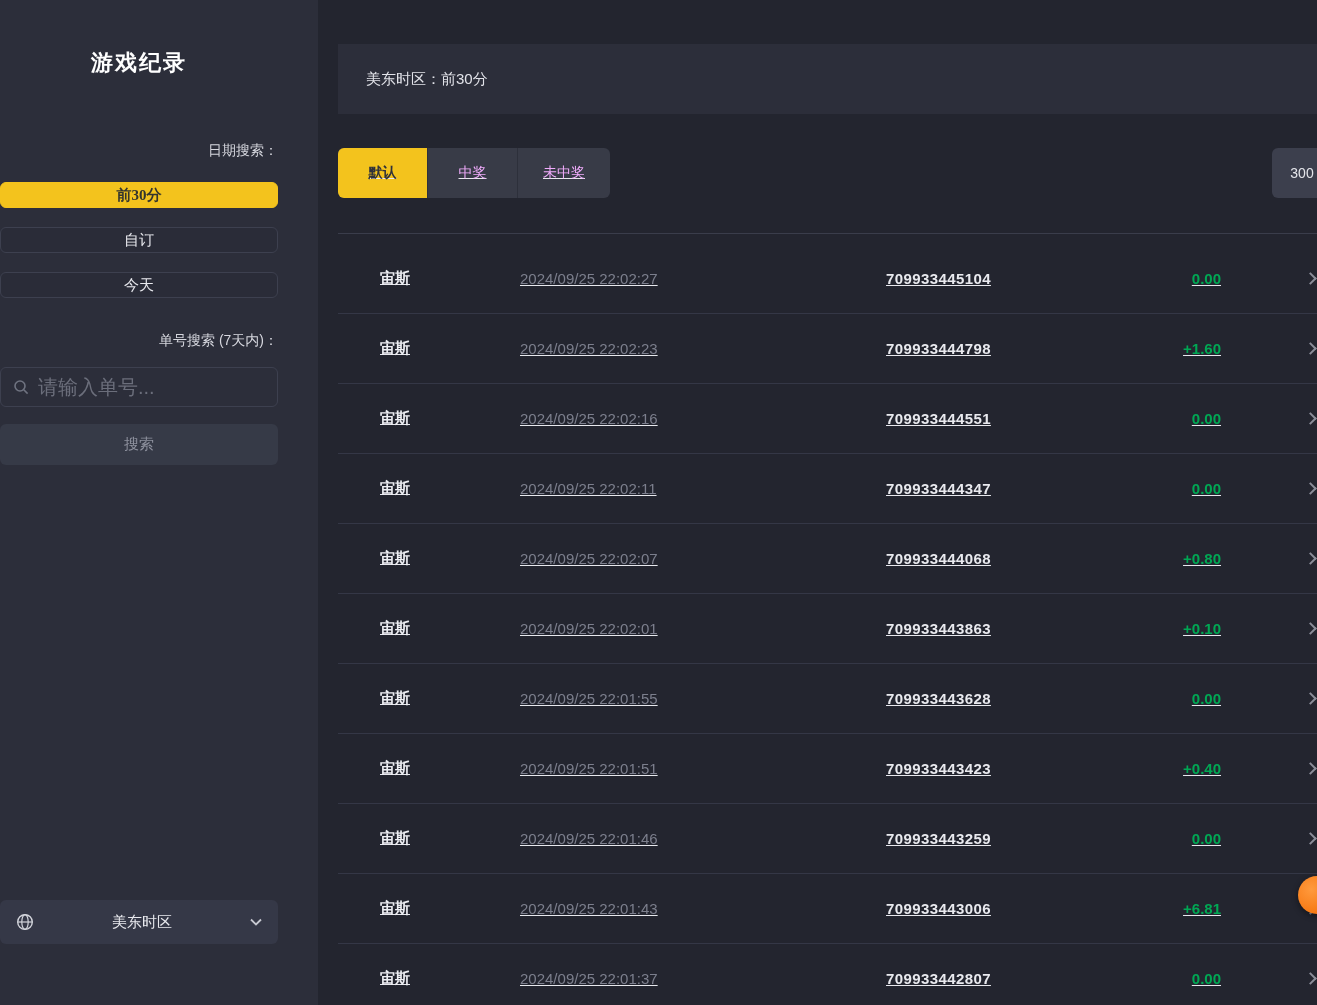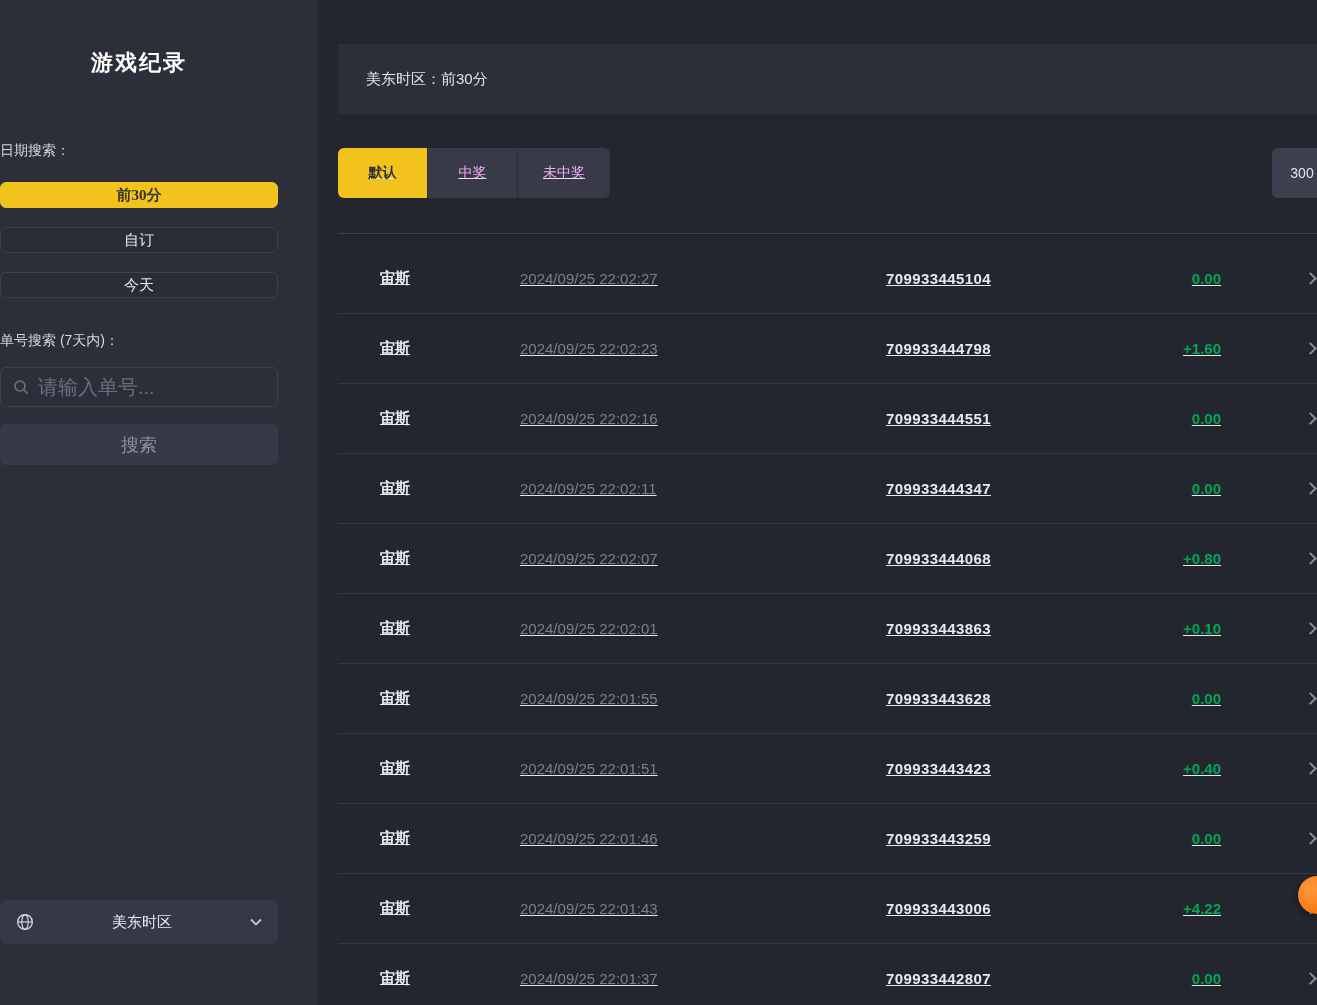--- a/index.html
+++ b/index.html
@@ -11,21 +11,21 @@
     color:#e8e9ee;
     font-family:"Liberation Sans","DejaVu Sans",sans-serif;
   }
 
   
   .sidebar { position:absolute; left:0; top:0; bottom:0; width:318px; background:#2c2e3a; }
   .sidebar .title {
     width:278px; padding-top:48px; text-align:center;
     font-size:22px; font-weight:bold; color:#ffffff; letter-spacing:2px;
   }
-  .side-label { width:278px; font-size:14px; color:#d6d7de; }
+  .side-label { width:278px; font-size:14px; color:#d6d7de;text-align:right; }
   .side-label.first { margin-top:64px; }
   .side-label.second { margin-top:34px; }
   .side-btn {
     display:block; width:278px; height:26px; margin-top:19px;
     border:1px solid #3d404f; border-radius:6px;
     background:#2a2c38; color:#e8e9ee; font-size:15px;
     font-family:Liberation Serif, serif; cursor:pointer;
   }
   .side-btn.btn-first { margin-top:22px; }
   .side-btn.primary { background:#f3c31d; border-color:#f3c31d; color:#33352e; font-weight:bold; }
@@ -35,21 +35,21 @@
     display:flex; align-items:center; gap:9px; padding:0 12px;
   }
   .search-wrap input {
     flex:1; min-width:0; background:transparent; border:none; outline:none;
     color:#cfd1d8; font-size:20px; font-family:inherit;
   }
   .search-wrap input::placeholder { color:#6b6e7b; }
   .search-btn {
     display:block; width:278px; height:41px; margin-top:17px;
     border:none; border-radius:6px; background:#363a47; color:#8e919e;
-    font-size:18px; font-family:inherit; cursor:pointer;
+    font-size:15px; font-family:inherit; cursor:pointer;
   }
   .tz {
     position:absolute; left:0; bottom:61px; width:278px; height:44px;
     background:#353847; border-radius:6px;
     display:flex; align-items:center; padding:0 16px;
     font-size:15px; color:#e8e9ee; cursor:pointer;
   }
   .tz .tz-label { flex:1; text-align:center; }
 
   
@@ -252,21 +252,21 @@
     <span class="c-amount">0.00</span>
     <span class="c-chevron">
             <i class="chev"></i>
           </span>
   </div>
 
   <div class="row">
     <span class="c-game">宙斯</span>
     <span class="c-time">2024/09/25 22:01:43</span>
     <span class="c-order">709933443006</span>
-    <span class="c-amount">+4.22</span>
+    <span class="c-amount">+6.81</span>
     <span class="c-chevron">
             <i class="chev"></i>
           </span>
   </div>
 
   <div class="row">
     <span class="c-game">宙斯</span>
     <span class="c-time">2024/09/25 22:01:37</span>
     <span class="c-order">709933442807</span>
     <span class="c-amount">0.00</span>

